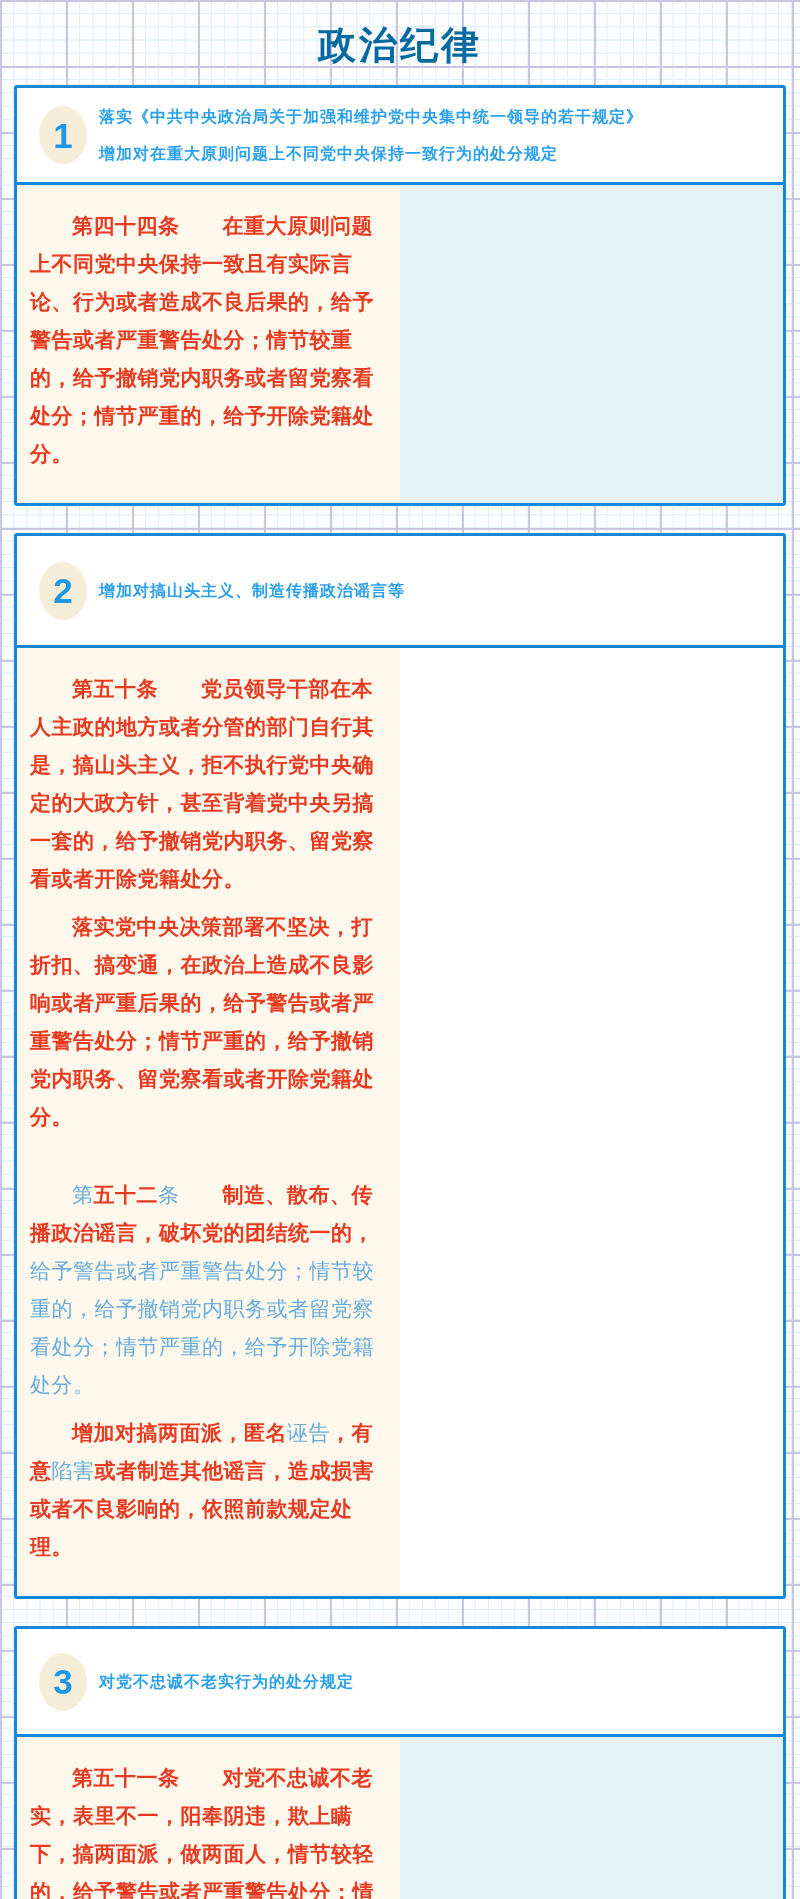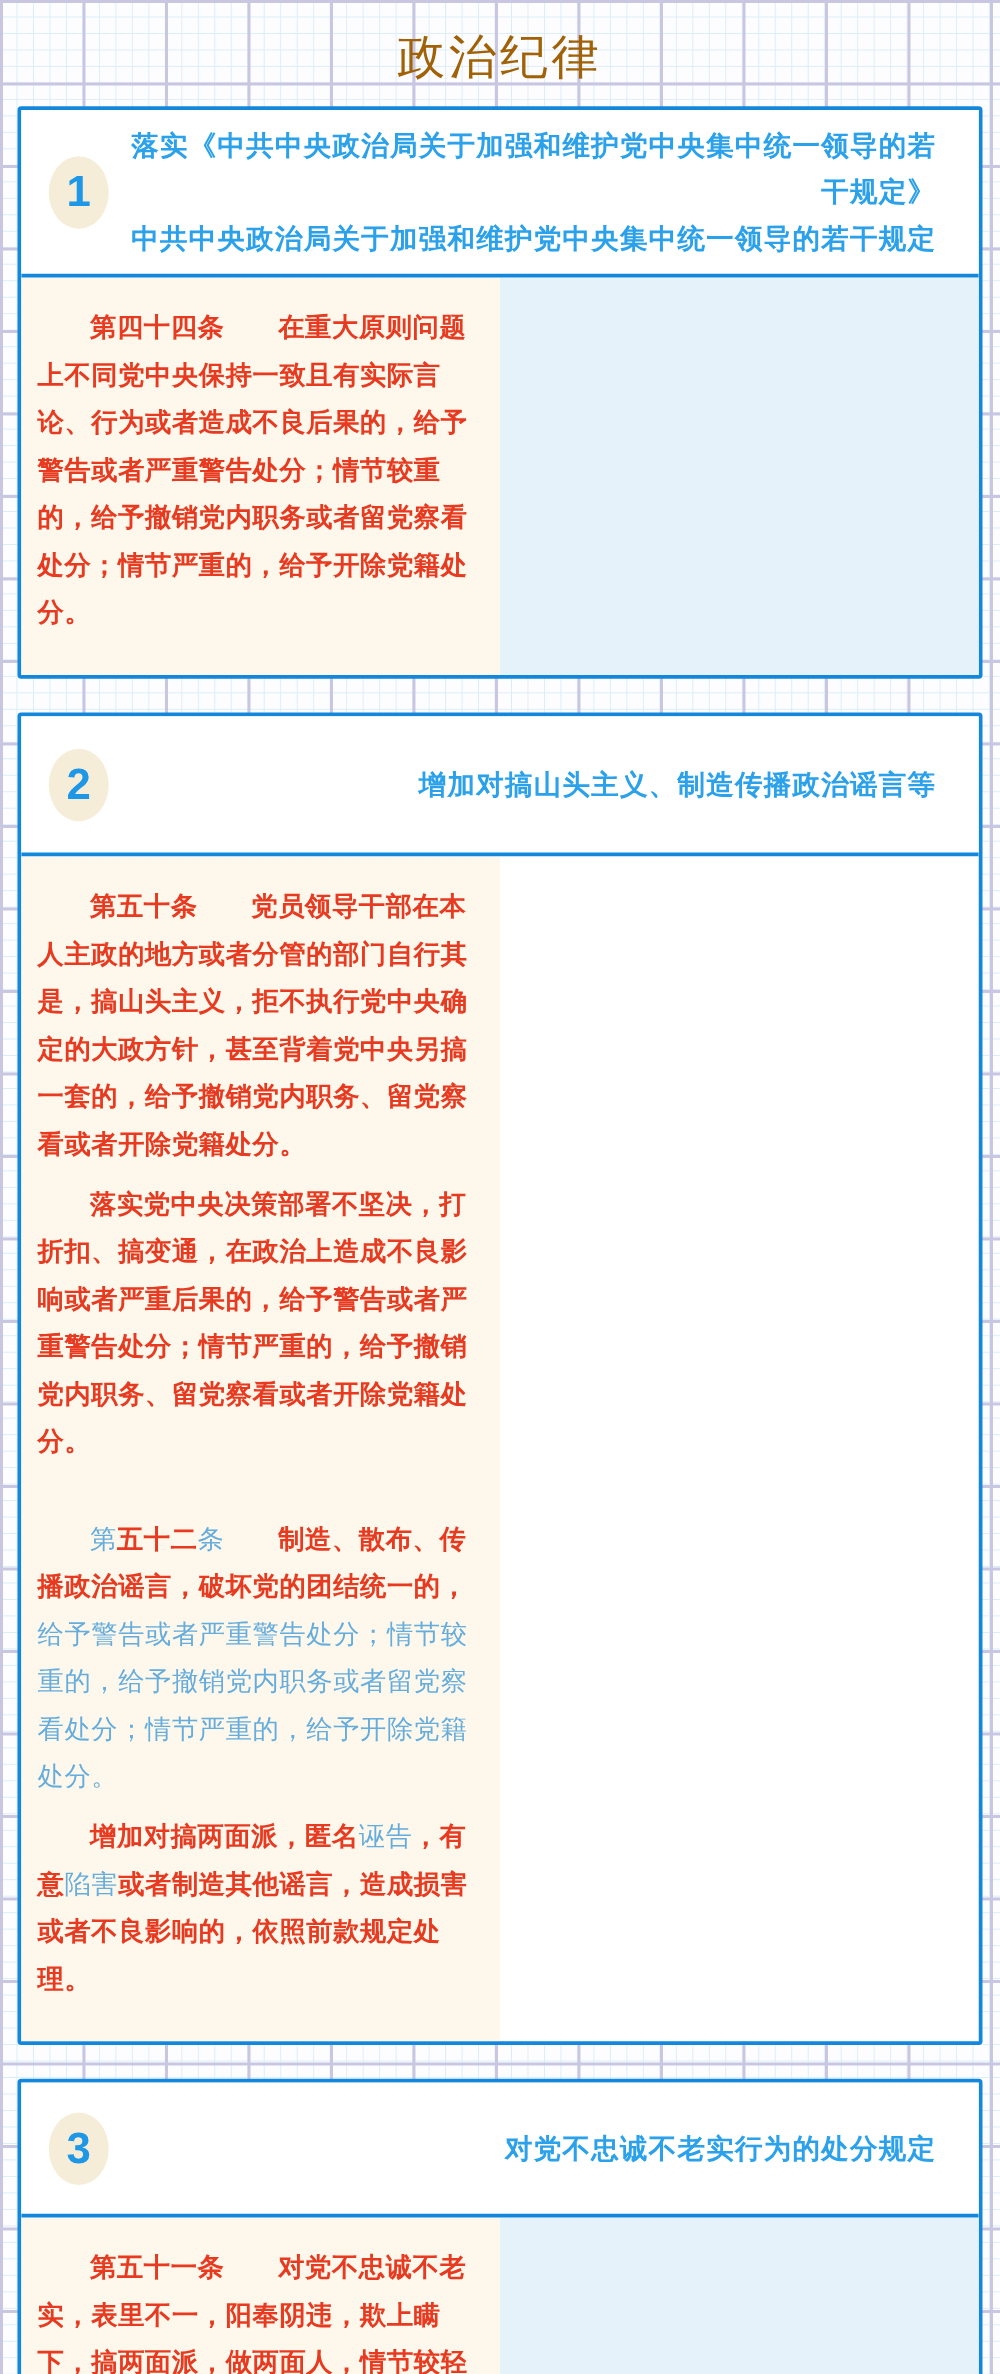--- a/index.html
+++ b/index.html
@@ -14,41 +14,41 @@
       linear-gradient(#dcedf9 1px, transparent 1px),
       linear-gradient(90deg, #dcedf9 1px, transparent 1px);
     background-size:66px 66px, 66px 66px, 13.2px 13.2px, 13.2px 13.2px;
   }
   .page{box-sizing:border-box;width:800px;padding:12px 14px 0;}
 
   .page-header{margin-bottom:14px;}
   .page-title{
     margin:8px 0 0;text-align:center;
     font-family:"Liberation Serif", serif;
-    font-size:38px;font-weight:400;color:#a16207;letter-spacing:3px;
+    font-size:38px;font-weight:700;color:#0369a1;letter-spacing:3px;
   }
   .page-subtitle{
     margin:10px 0 0;text-align:center;
     font-size:20px;font-weight:700;color:var(--subtitle-orange,#e8835c);letter-spacing:1px;
   }
 
   .card{
     border:3px solid var(--card-border-blue,#1287dc);
     border-radius:3px;background:#fff;margin:0 0 27px;overflow:hidden;
   }
   .card-header{
     position:relative;min-height:92px;
     display:flex;flex-direction:column;justify-content:center;
     border-bottom:3px solid var(--card-border-blue,#1287dc);
     background:#fff;padding:10px 34px;box-sizing:border-box;
   }
   .card-title{width:100%;}
   .card-title .tline{
-    text-align:right;color:var(--title-blue,#2aa1ea);
-    font-weight:800;font-size:22px;line-height:37px;letter-spacing:1px;margin-left:48px;
+    text-align:left;color:var(--title-blue,#2aa1ea);
+    font-weight:800;font-size:16px;line-height:37px;letter-spacing:1px;margin-left:48px;
   }
   .badge{
     position:absolute;left:22px;top:50%;transform:translateY(-50%);
     width:48px;height:58px;border-radius:50%;
     background:var(--badge-bg,#f6edd9);
     display:flex;align-items:center;justify-content:center;
   }
   .badge-num{color:var(--number-blue,#1e97e6);font-size:35px;font-weight:800;line-height:1;}
 
   .card-body{display:flex;align-items:stretch;}
@@ -84,21 +84,21 @@
     <h1 class="page-title">政治纪律</h1>
   </header>
   <main class="sections">
   <section class="card">
     <div class="card-header">
       <div class="badge">
         <span class="badge-num">1</span>
       </div>
       <div class="card-title">
             <div class="tline">落实《中共中央政治局关于加强和维护党中央集中统一领导的若干规定》</div>
-            <div class="tline">中共中央政治局关于加强和维护党中央集中统一领导的若干规定</div>
+            <div class="tline">增加对在重大原则问题上不同党中央保持一致行为的处分规定</div>
           </div>
     </div>
     <div class="card-body">
       <div class="col left">
             <p class="para"><span class="run-red">第四十四条　　在重大原则问题上不同党中央保持一致且有实际言论、行为或者造成不良后果的，给予警告或者严重警告处分；情节较重的，给予撤销党内职务或者留党察看处分；情节严重的，给予开除党籍处分。</span></p>
           </div>
       <div class="col right"></div>
     </div>
   </section>
 

